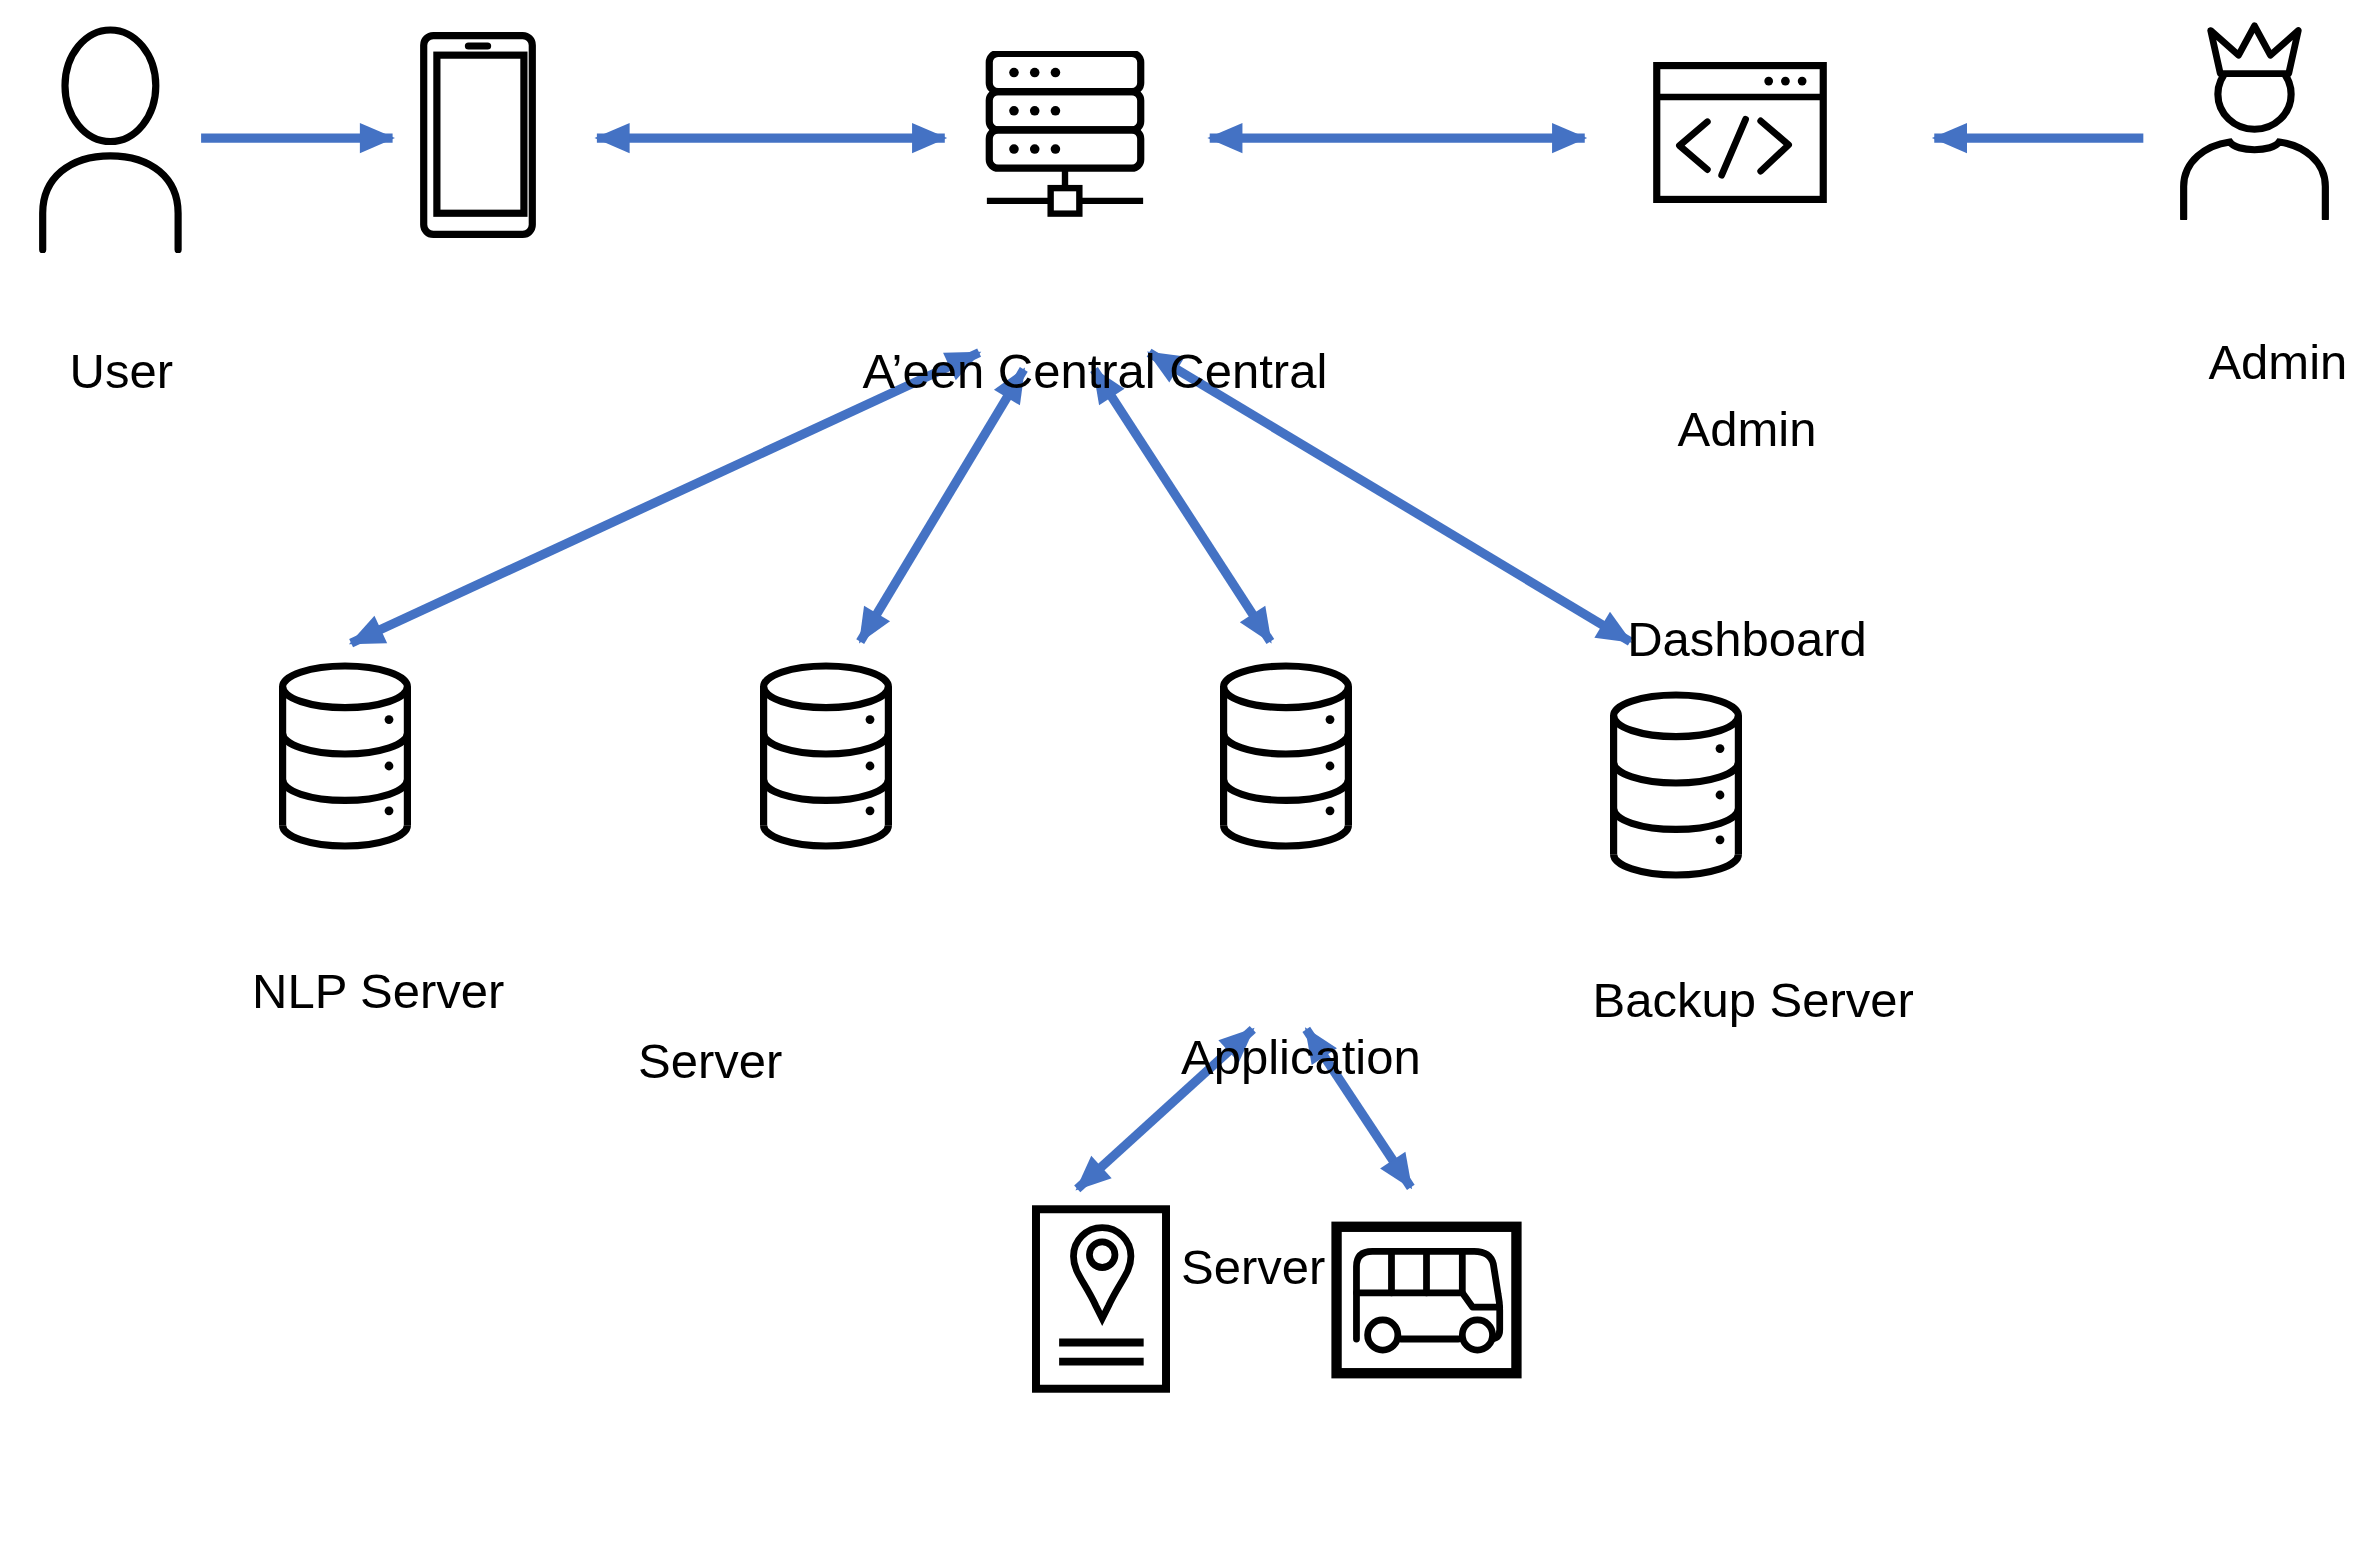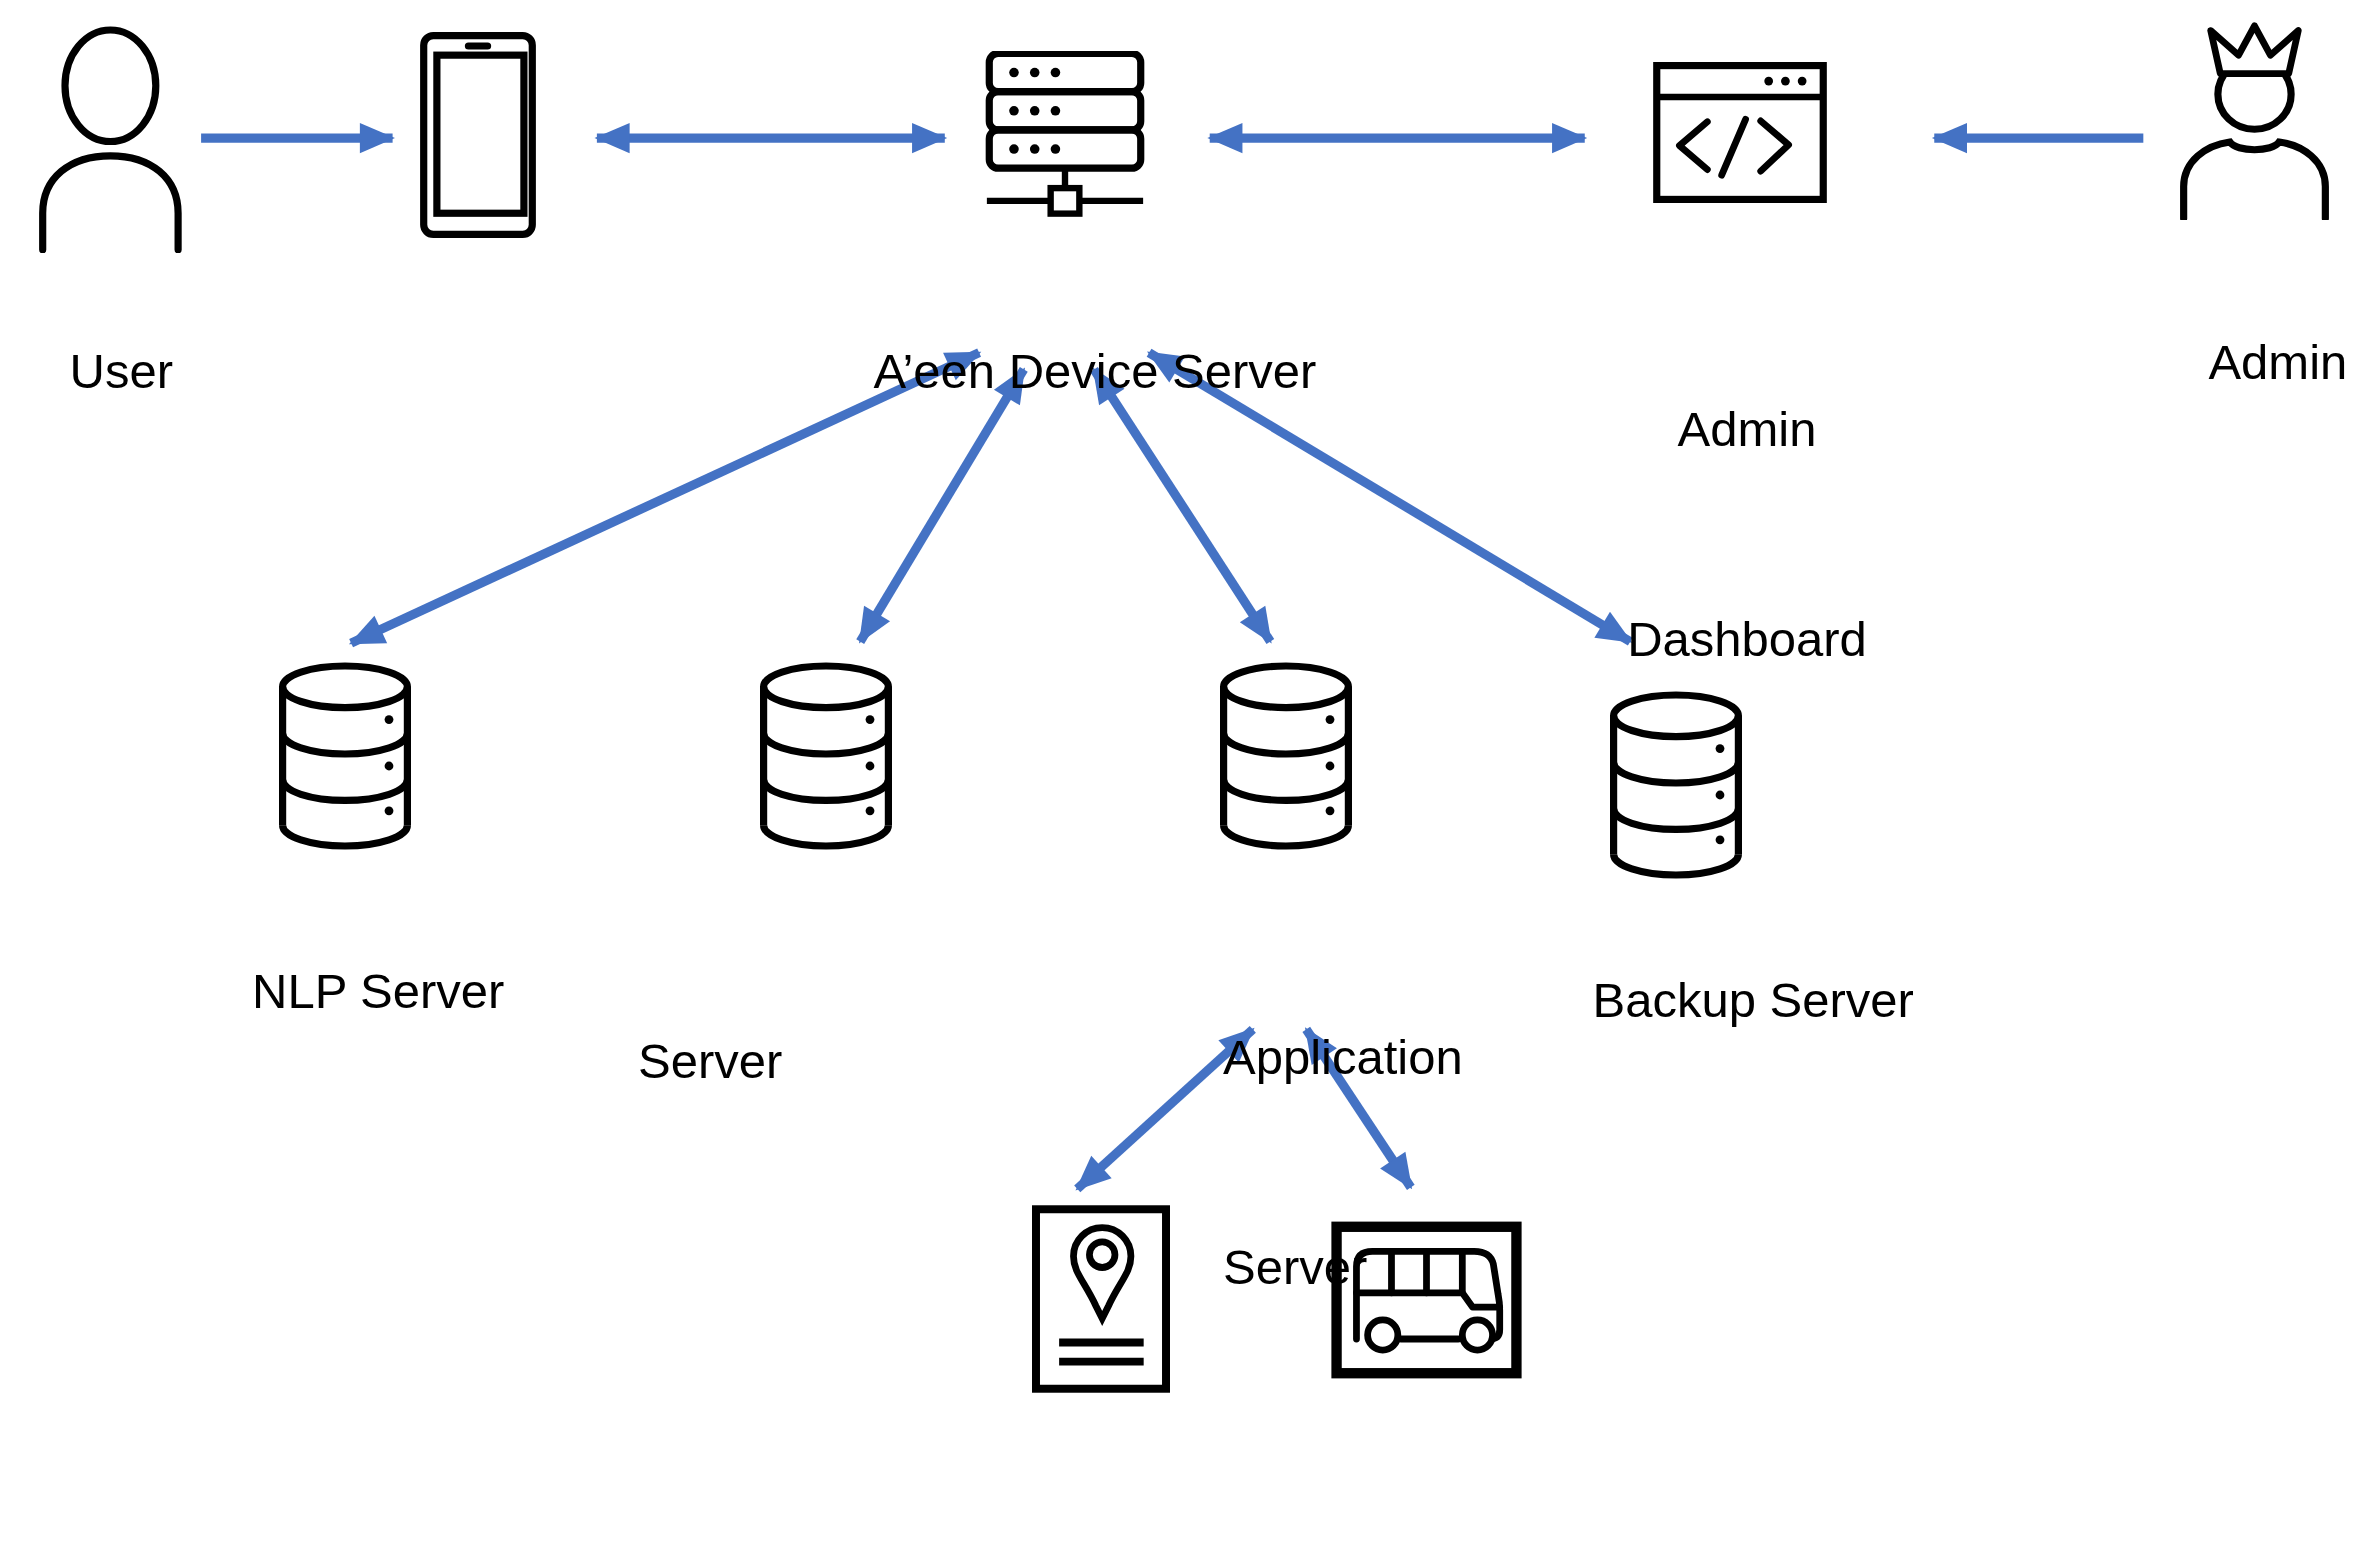--- a/index.html
+++ b/index.html
@@ -98,21 +98,21 @@
       </g>
       <g fill="none" stroke="#000" stroke-width="8">
         <line x1="100" y1="147" x2="100" y2="172"></line>
         <line x1="2" y1="188" x2="82" y2="188"></line>
         <line x1="118" y1="188" x2="198" y2="188"></line>
         <rect x="82" y="172" width="36" height="32" fill="#fff"></rect>
       </g>
     </svg>
   </div>
   <div class="label centered" style="left:1069px; top:266px;">
-    <span>A’een Device Server</span>
+    <span>A’een Central Central</span>
   </div>
 
   <div class="node" style="left:1653px; top:62px;">
     <svg width="174" height="141" viewBox="0 0 218 177">
       <rect x="4.5" y="4.5" width="209" height="168" fill="none" stroke="#000" stroke-width="9"></rect>
       <line x1="2" y1="44" x2="216" y2="44" stroke="#000" stroke-width="8"></line>
       <g fill="#000">
         <circle cx="145" cy="24" r="5.5"></circle>
           <circle cx="166" cy="24" r="5.5"></circle>
           <circle cx="187" cy="24" r="5.5"></circle>
@@ -192,21 +192,21 @@
         <path d="M7,89 A78,26 0 0 0 163,89"></path>
         <path d="M7,147 A78,26 0 0 0 163,147"></path>
       </g>
       <g fill="#000">
         <circle cx="140" cy="72" r="5.5"></circle>
           <circle cx="140" cy="130" r="5.5"></circle>
           <circle cx="140" cy="186" r="5.5"></circle>
       </g>
     </svg>
   </div>
-  <div class="label" style="left:1223px; top:882px;">
+  <div class="label" style="left:1181px; top:882px;">
     <span class="line">Application</span>
     <span class="line">Server</span>
   </div>
 
   <div class="node" style="left:1608px; top:691px;">
     <svg width="136" height="188" viewBox="0 0 170 235">
       <g fill="none" stroke="#000" stroke-width="9">
         <ellipse cx="85" cy="31" rx="78" ry="26"></ellipse>
         <line x1="7" y1="31" x2="7" y2="204"></line>
         <line x1="163" y1="31" x2="163" y2="204"></line>

